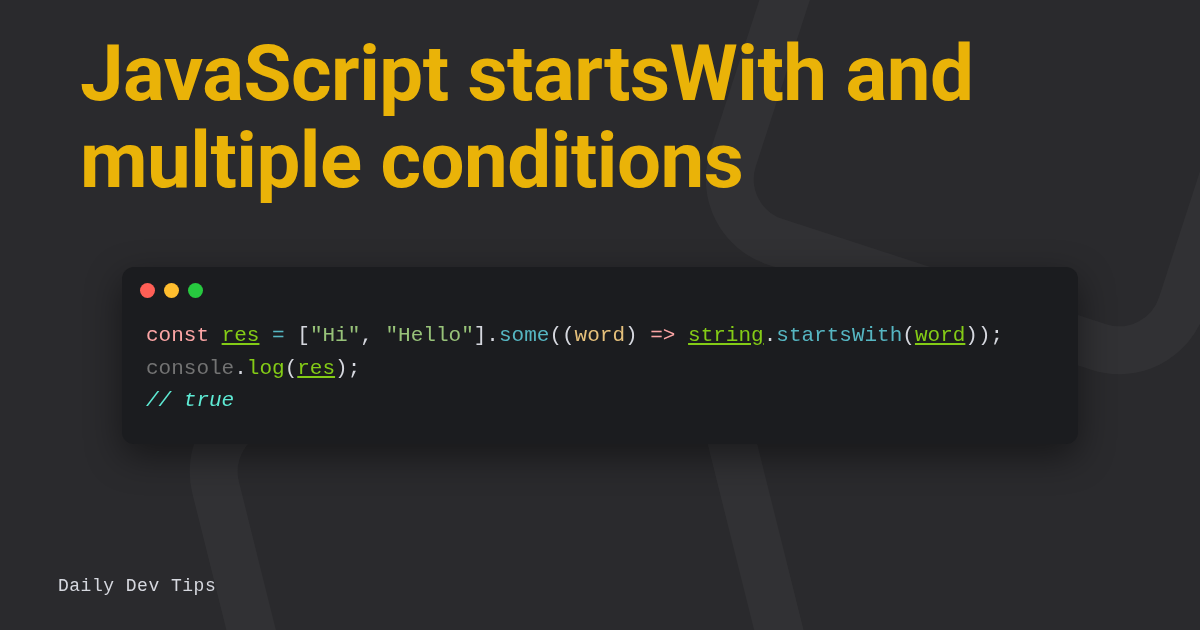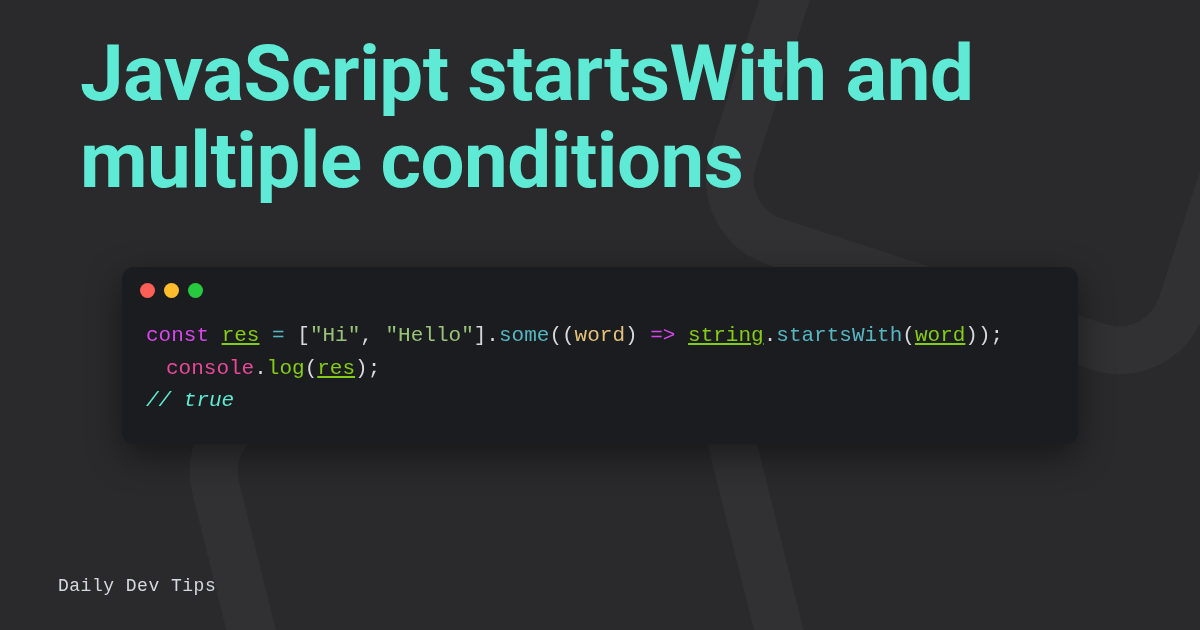--- a/index.html
+++ b/index.html
@@ -17,21 +17,21 @@
     border-radius: 90px;
   }
   .bg-shape.a { width: 520px; height: 520px; top: -190px; right: -70px; transform: rotate(18deg); }
   .bg-shape.b { width: 560px; height: 560px; bottom: -260px; left: 230px; transform: rotate(-14deg); }
 
   .title {
     position: absolute;
     top: 30px;
     left: 80px;
     right: 60px;
-    color: #5eead4;
+    color: #eab308;
     font-size: 78px;
     font-weight: 700;
     line-height: 1.12;
     letter-spacing: -0.5px;
   }
 
   .code-window {
     position: absolute;
     top: 267px;
     left: 122px;
@@ -53,29 +53,29 @@
   .tl-dot.green  { background: #27c93f; }
 
   .code-body {
     font-family: "SFMono-Regular", Menlo, Consolas, "Liberation Mono", monospace;
     font-size: 21px;
     line-height: 1.55;
     padding: 14px 24px 26px 24px;
     white-space: pre;
     color: #d6d8df;
   }
-  .tok-kw      { color: #d946ef; }
+  .tok-kw      { color: #fca5a5; }
   .tok-var     { color: #84cc16; text-decoration: underline; }
   .tok-op      { color: #56b6c2; }
   .tok-punc    { color: #d6d8df; }
   .tok-str     { color: #98c379; }
   .tok-method  { color: #56b6c2; text-align: center; }
   .tok-method2 { color: #84cc16; }
   .tok-param   { color: #e5c07b; }
-  .tok-obj     { color: #ec4899; margin-left: 20px; }
+  .tok-obj     { color: #737373; }
   .tok-comment { color: #5eead4; font-style: italic; }
 
   .footer {
     position: absolute;
     left: 58px;
     bottom: 34px;
     color: #d6d8df;
     font-family: "SFMono-Regular", Menlo, Consolas, "Liberation Mono", monospace;
     font-size: 18px;
     letter-spacing: 0.5px;

